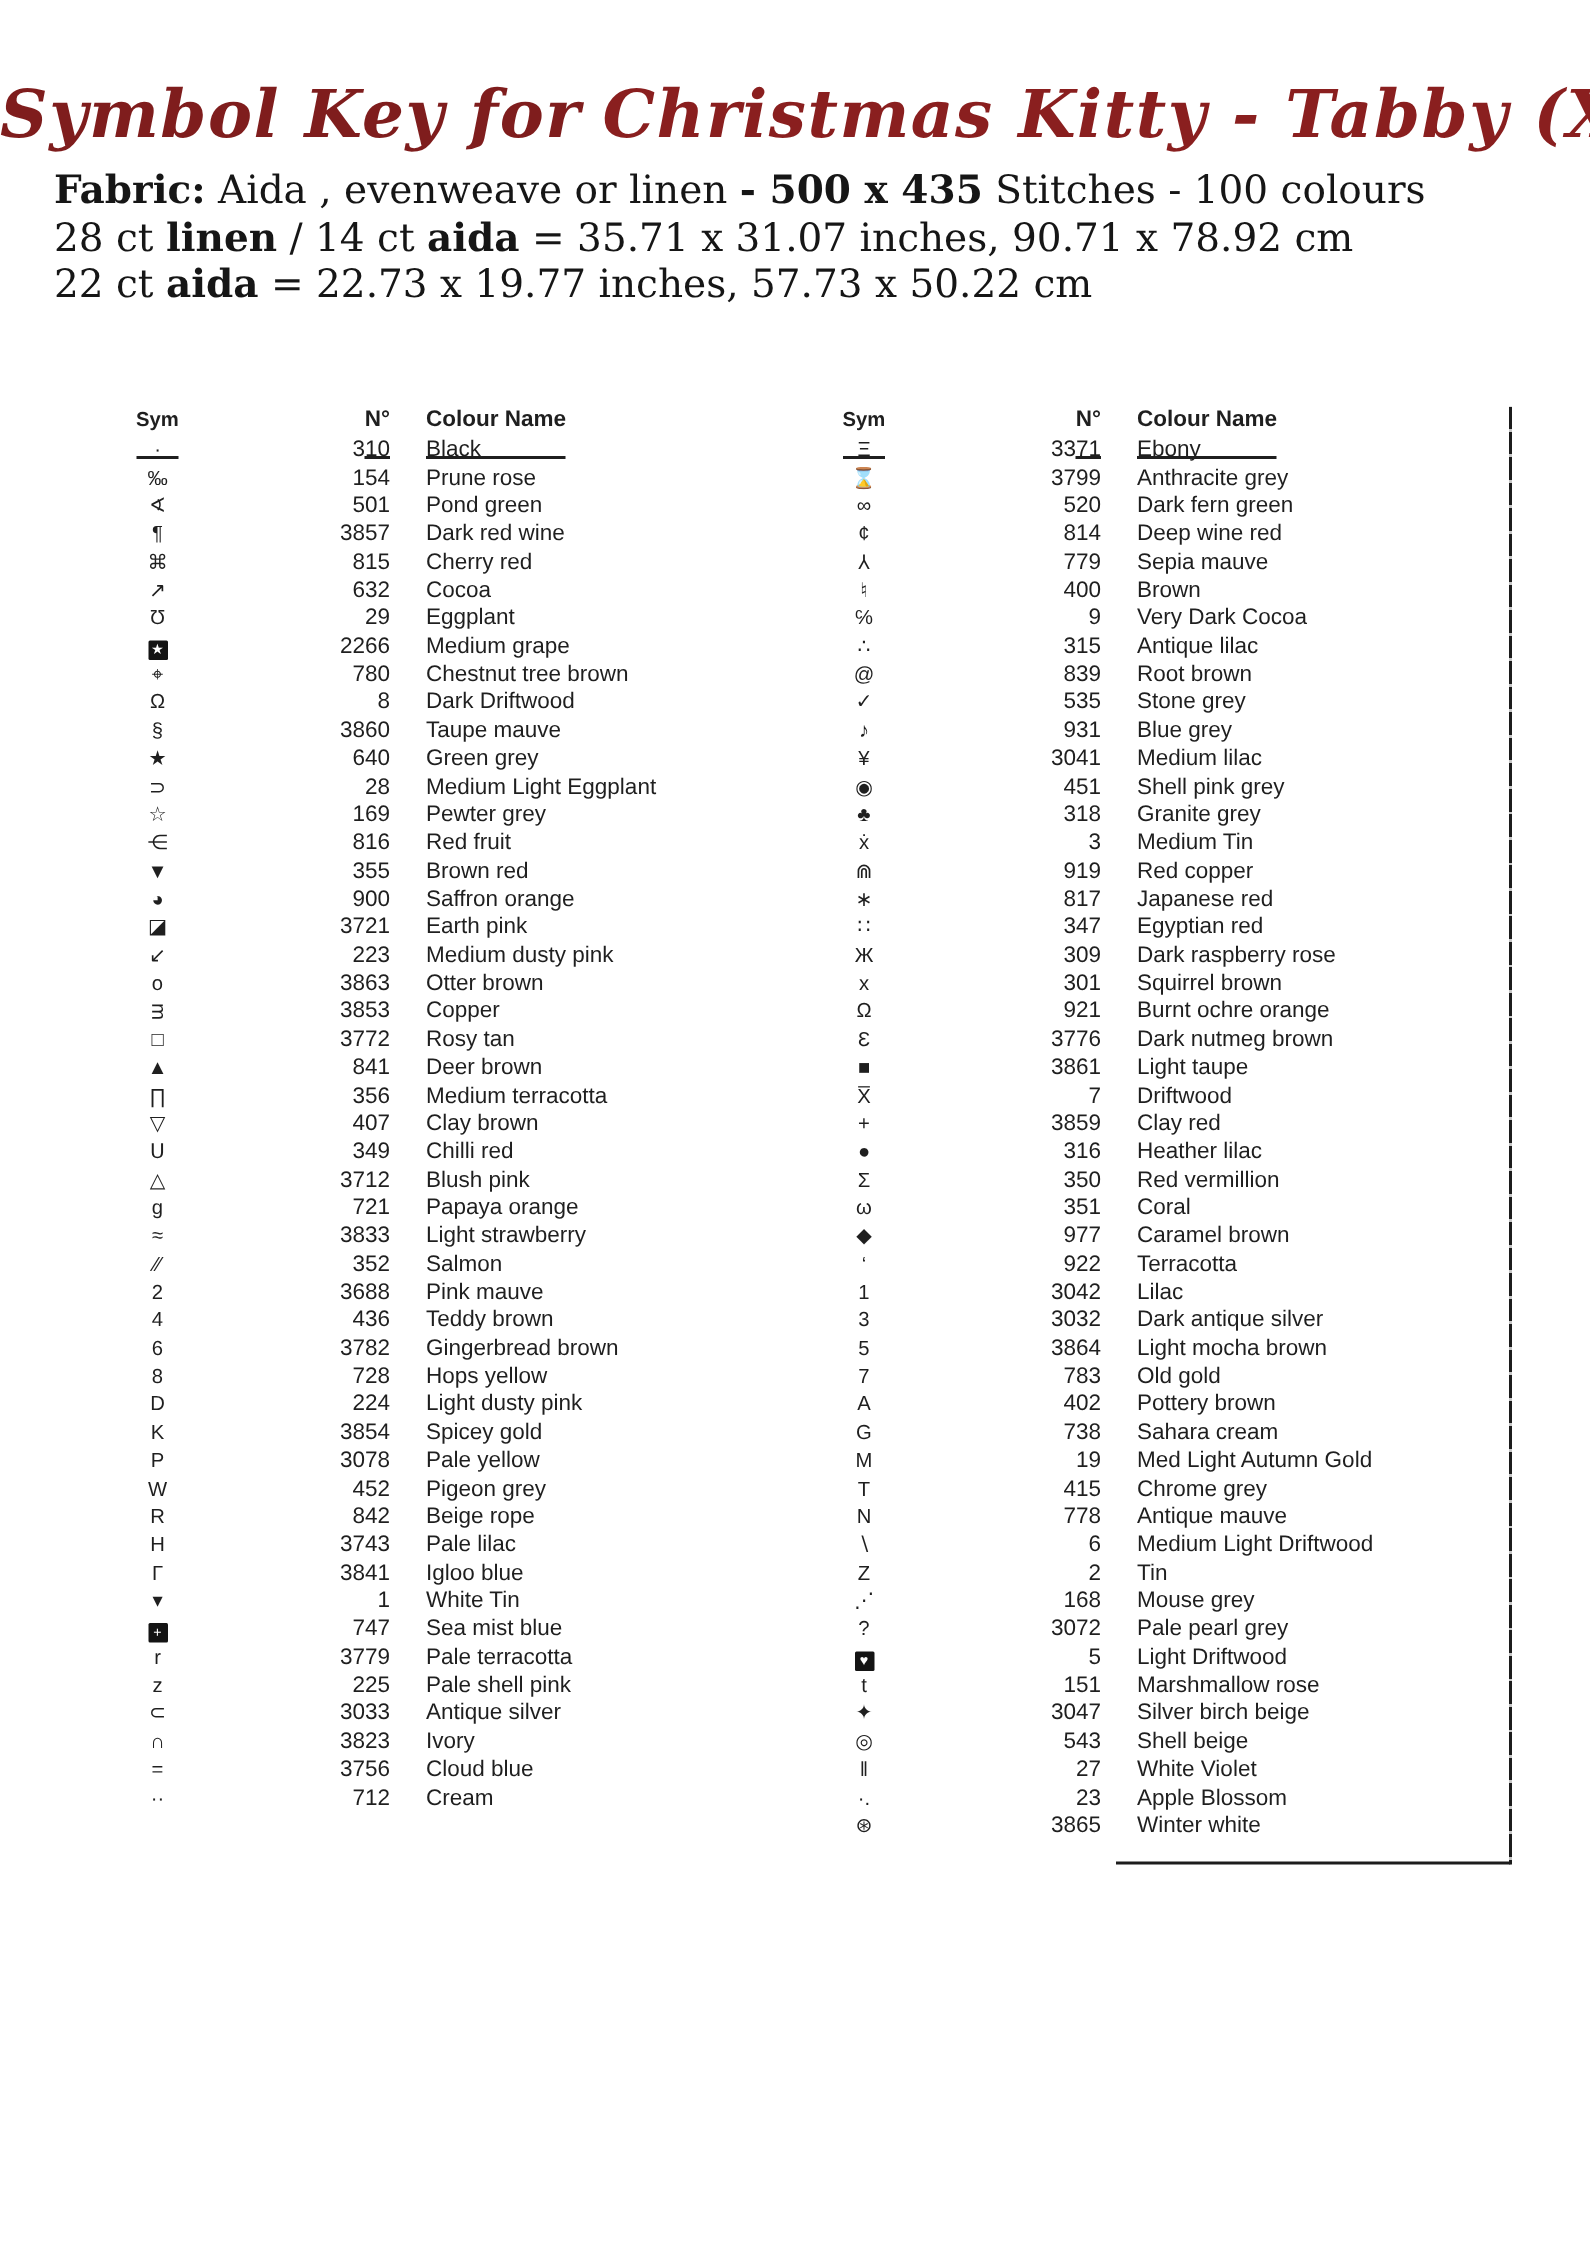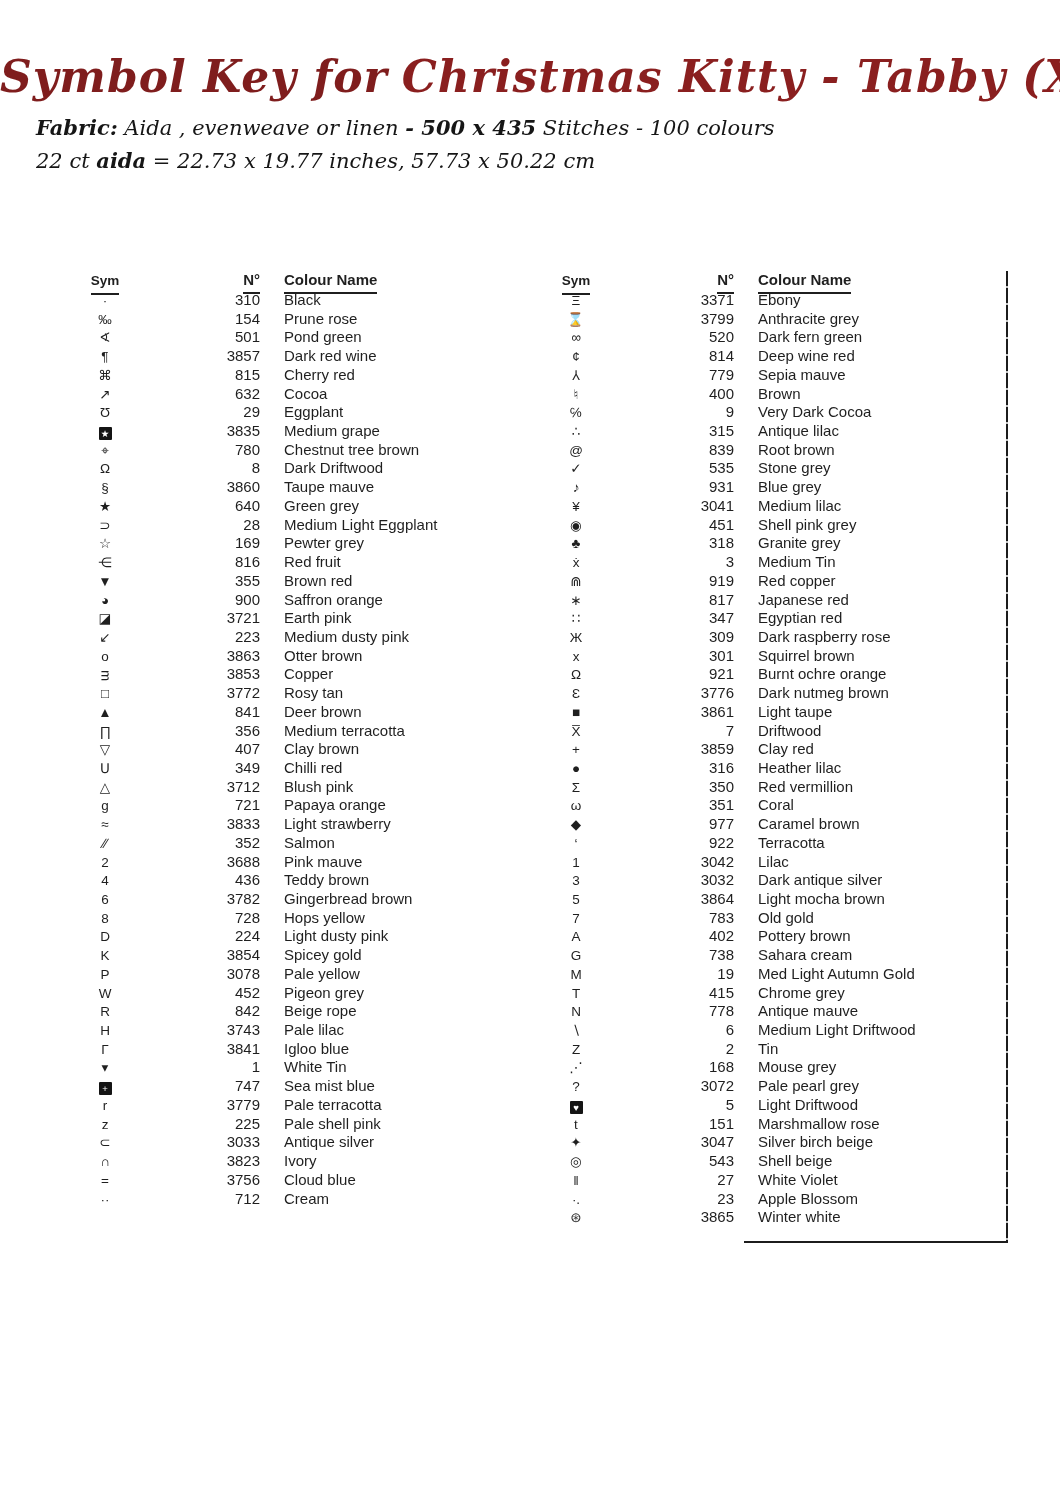--- a/index.html
+++ b/index.html
@@ -7,32 +7,32 @@
         font-family:"Liberation Sans",sans-serif;color:#1f1f1f;overflow:hidden;}
 
   
   .title{position:absolute;top:52px;left:0;width:1060px;text-align:center;
          font-family:"DejaVu Serif",serif;font-style:italic;font-weight:bold;
          font-size:44px;line-height:50px;letter-spacing:1px;white-space:nowrap;}
   .title .t-black{color:#7f1d1d;margin-right:14px;}
 
   
   .fabric{position:absolute;top:112px;left:36px;width:960px;
-          font-family:"DejaVu Serif",serif;font-style:italic;font-size:21px;
+          font-family:"DejaVu Serif",serif;font-size:26px;
           line-height:31.5px;color:#161616;}
   .fline{white-space:nowrap;}
   .fb{font-weight:bold;}
 
   
   .keycol{position:absolute;top:268px;}
   #keycol-left{left:60px;width:440px;}
   #keycol-right{left:530px;width:475px;}
   .krow{display:flex;align-items:baseline;height:18.72px;line-height:18.72px;font-size:15px;}
   .khead{height:23px;line-height:23px;font-weight:bold;}
-  .khead .u{border-bottom:2px solid #1f1f1f;padding-bottom:4px;display:inline-block;line-height:17px;}
+  .khead .u{border-bottom:2px solid #1f1f1f;padding-bottom:16px;display:inline-block;line-height:17px;}
   .ksym{width:90px;text-align:center;font-size:13.5px;flex:none;}
   #keycol-right .ksym{width:92px;}
   .kno{width:110px;text-align:right;flex:none;}
   #keycol-right .kno{width:112px;}
   .kname{padding-left:24px;white-space:nowrap;}
   .inv{display:inline-block;width:13px;height:13px;background:#141414;color:#ffffff;
        font-size:9.5px;line-height:13px;text-align:center;vertical-align:-1px;border-radius:1px;}
 
   
   .vrule{position:absolute;left:1006px;top:271px;width:2px;height:972px;
@@ -44,20 +44,21 @@
 <body>
 
 <div class="page">
 
   <div class="title">
     <span class="t-black">Symbol Key for</span><span class="t-red" id="title-red" style="color: rgb(138, 31, 31);">Christmas Kitty - Tabby (XSr)</span>
   </div>
 
   <div class="fabric" id="fabric">
       <div class="fline"><span class="fb">Fabric:</span><span>  Aida , evenweave or  linen </span><span class="fb">- 500 x 435</span><span> Stitches - 100 colours</span></div>
+      <div class="fline"><span>28 ct </span><span class="fb">linen</span><span> / 14 ct </span><span class="fb">aida</span><span> = 35.71 x 31.07 inches, 90.71 x 78.92 cm</span></div>
       <div class="fline"><span>22 ct </span><span class="fb">aida</span><span> = 22.73 x 19.77 inches, 57.73 x 50.22 cm</span></div>
     </div>
 
   <div class="keycol" id="keycol-left">
       <div class="krow khead">
         <div class="ksym"><span class="u">Sym</span></div>
         <div class="kno"><span class="u">N°</span></div>
         <div class="kname"><span class="u">Colour Name</span></div>
       </div>
       <div class="krow">
@@ -90,21 +91,21 @@
         <div class="kno">632</div>
         <div class="kname">Cocoa</div>
       </div>
       <div class="krow">
         <div class="ksym">Ʊ</div>
         <div class="kno">29</div>
         <div class="kname">Eggplant</div>
       </div>
       <div class="krow">
         <div class="ksym"><span class="inv">★</span></div>
-        <div class="kno">3835</div>
+        <div class="kno">2266</div>
         <div class="kname">Medium grape</div>
       </div>
       <div class="krow">
         <div class="ksym">⌖</div>
         <div class="kno">780</div>
         <div class="kname">Chestnut tree brown</div>
       </div>
       <div class="krow">
         <div class="ksym">Ω</div>
         <div class="kno">8</div>

